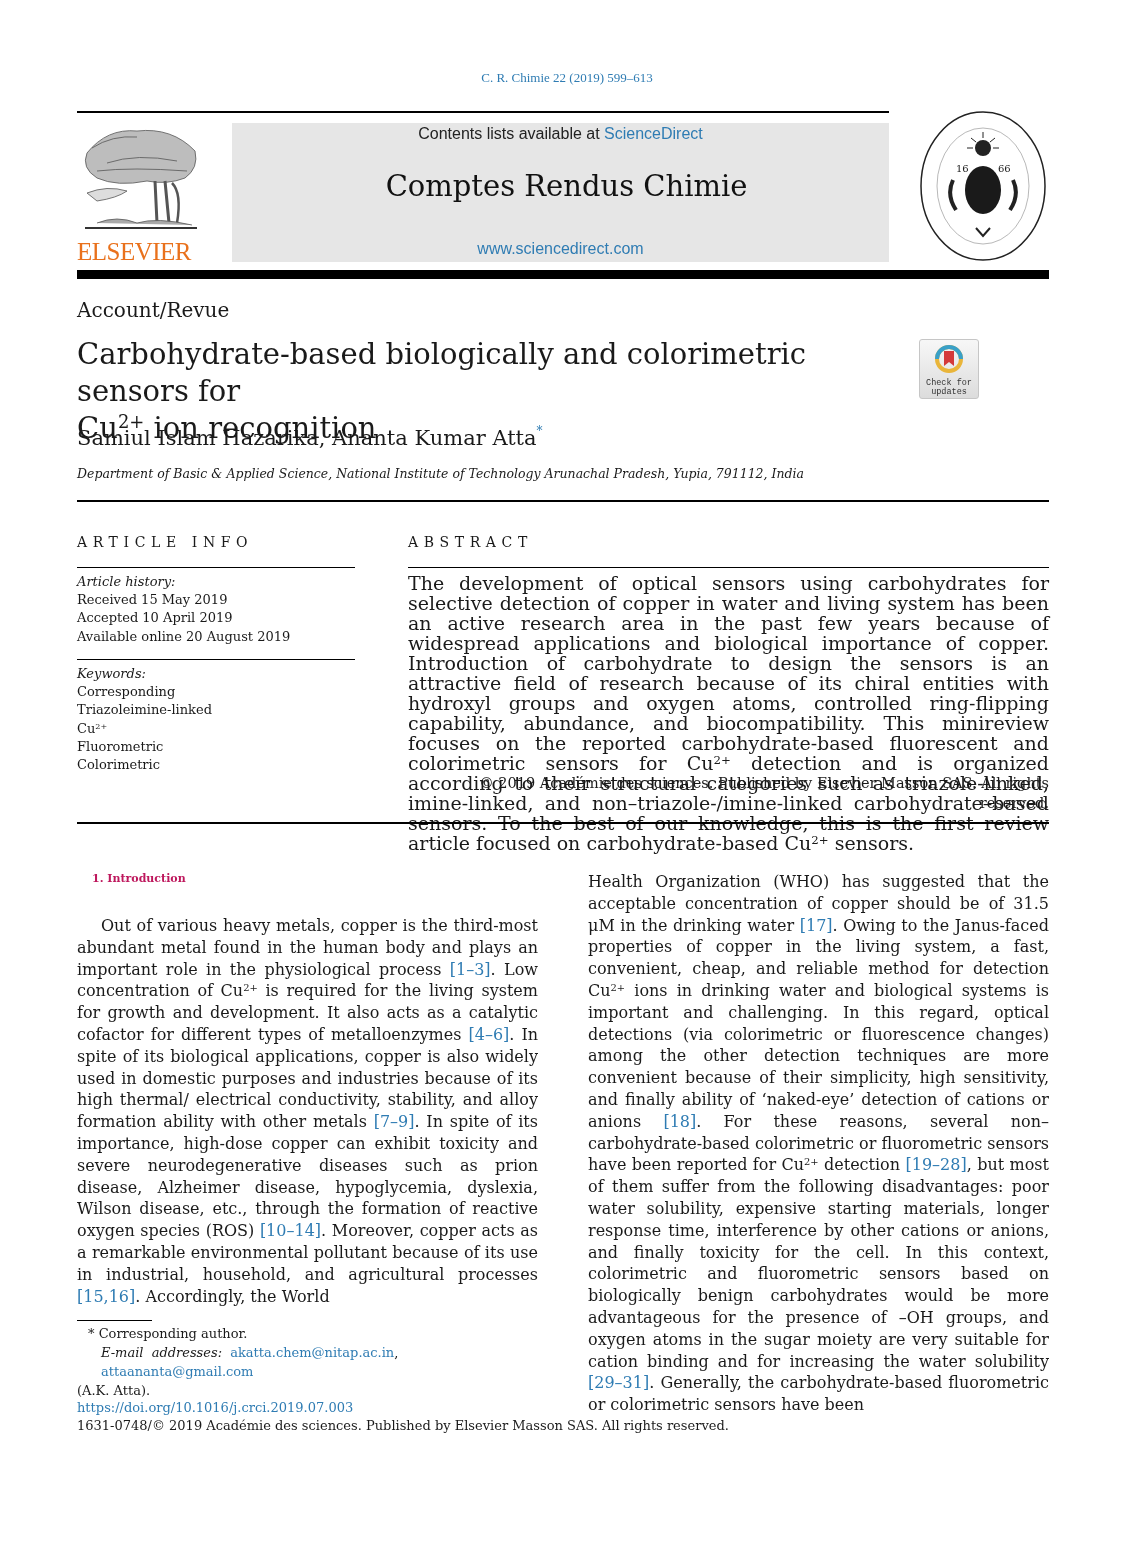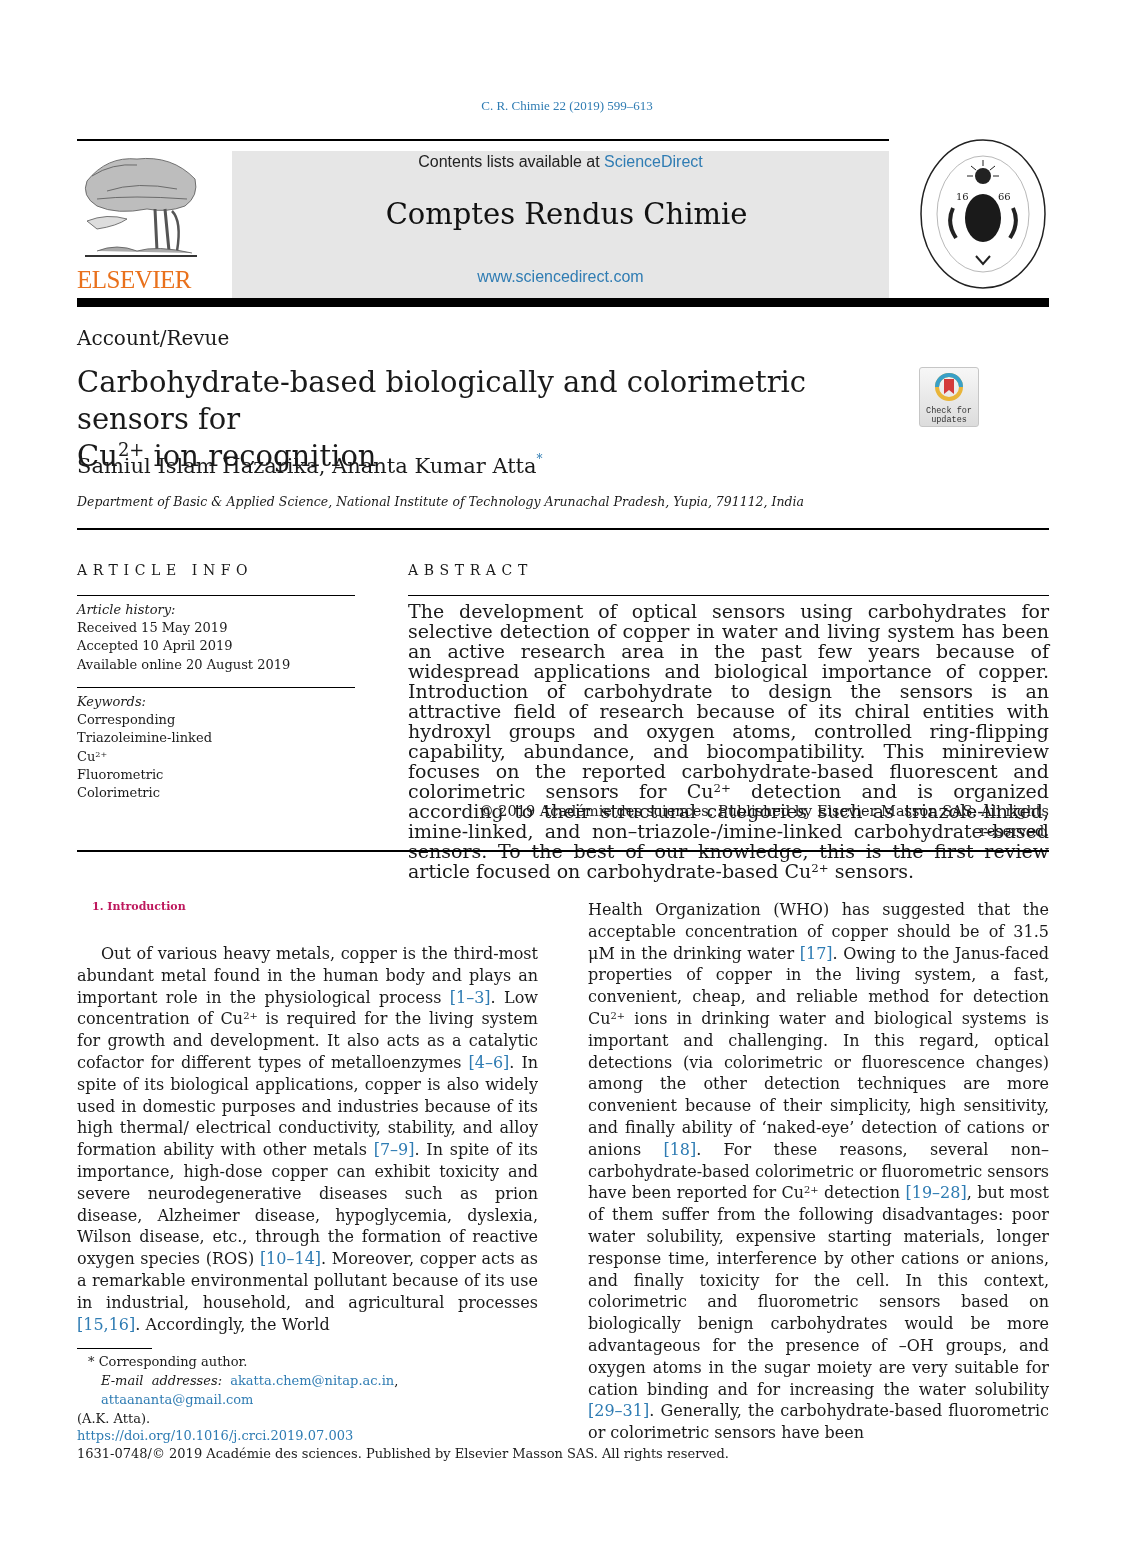--- a/index.html
+++ b/index.html
@@ -1,28 +1,28 @@
 <!DOCTYPE html>
 <html><head>
 <meta charset="utf-8">
 <style>
   * { box-sizing: border-box; margin: 0; padding: 0; }
   html, body { width: 1134px; height: 1548px; background: #ffffff; }
   body { position: relative; font-family: "DejaVu Serif", "Liberation Serif", serif; color: #1a1a1a; overflow: hidden; }
-  .abs { position: absolute; margin-top: 28px; }
+  .abs { position: absolute; }
   a, .link { color: #2f7cb3; text-decoration: none; }
   sup { font-size: 0.62em; vertical-align: 0.55em; line-height: 0; }
 
   #journal-ref { top: 70px; left: 0; width: 1134px; text-align: center; font-size: 13px; color: #2f7cb3; font-family: "Liberation Serif", serif; }
   #top-rule { top: 111px; left: 77px; width: 812px; height: 2px; background: #000; }
 
   #elsevier-logo { top: 123px; left: 77px; width: 125px; height: 140px; }
   #elsevier-word { top: 238px; left: 77px; font-family: "Liberation Serif", serif; font-size: 25px; color: #e9711c; letter-spacing: -0.5px; }
 
-  #masthead { top: 123px; left: 232px; width: 657px; height: 155px; background: #e6e6e6; text-align: center; font-family: "Liberation Sans", sans-serif; }
+  #masthead { top: 123px; left: 232px; width: 657px; height: 139px; background: #e6e6e6; text-align: center; font-family: "Liberation Sans", sans-serif; }
   #contents-line { position: absolute; top: 2px; left: 0; width: 100%; font-size: 16px; color: #222; }
   #journal-name { position: absolute; top: 46px; left: 0; width: 100%; font-family: "DejaVu Serif", serif; font-size: 29px; color: #111; padding-left: 12px; }
   #sd-url { position: absolute; top: 117px; left: 0; width: 100%; font-size: 16px; color: #2f7cb3; }
 
   #academie-seal { top: 110px; left: 918px; width: 130px; height: 152px; }
   #thick-rule { top: 270px; left: 77px; width: 972px; height: 9px; background: #000; }
 
   #article-type { top: 298px; left: 77px; font-size: 20px; color: #1a1a1a; }
   #article-title { top: 336px; left: 77px; width: 830px; font-size: 29px; line-height: 37px; color: #1a1a1a; }
   #check-updates { top: 339px; left: 919px; width: 60px; height: 60px; border: 1px solid #c6c6c6; border-radius: 3px; background: linear-gradient(#f7f7f7, #dcdcdc); text-align: center; font-family: Liberation Mono, monospace; }

